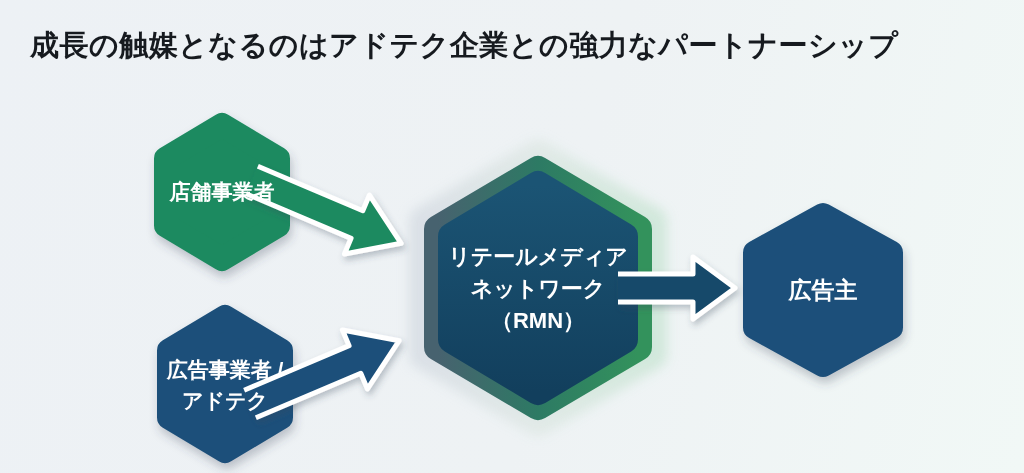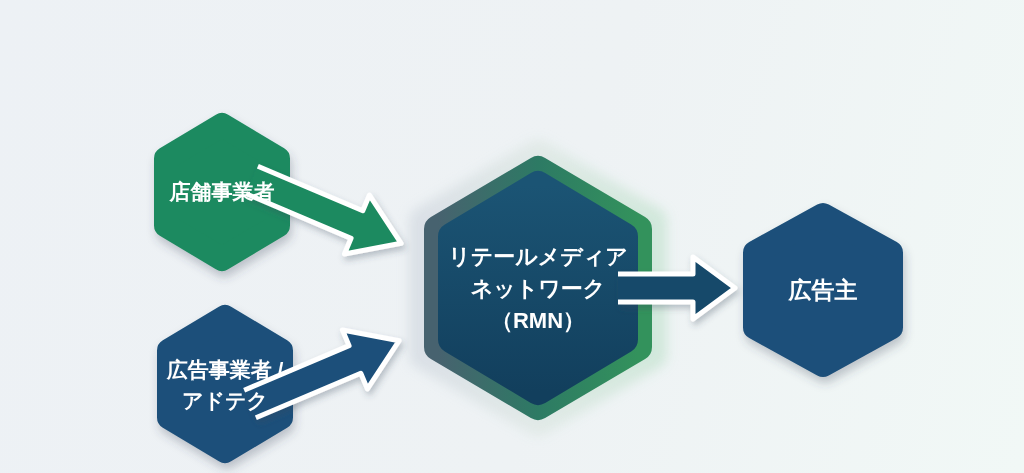--- a/index.html
+++ b/index.html
@@ -32,20 +32,21 @@
   }
   .lbl-small  { font-size: 21px; }
   .lbl-center { font-size: 22px; }
   .lbl-right  { font-size: 23px; }
 </style>
 </head>
 <body>
 
 <div class="slide">
 
+  <h1 class="slide-title">成長の触媒となるのはアドテク企業との強力なパートナーシップ</h1>
 
   <svg class="diagram" width="1024" height="473" viewBox="0 0 1024 473">
     <defs>
       <linearGradient id="ringGrad" x1="0" y1="0" x2="1" y2="0">
         <stop offset="0" stop-color="#47626f" style="stop-color:var(--ring_start,#47626f)"></stop>
         <stop offset="0.5" stop-color="#2d7a64" style="stop-color:var(--ring_mid,#2d7a64)"></stop>
         <stop offset="1" stop-color="#33925c" style="stop-color:var(--ring_end,#33925c)"></stop>
       </linearGradient>
       <linearGradient id="haloGrad" x1="0" y1="0" x2="1" y2="0">
         <stop offset="0" stop-color="#d9dfe5" style="stop-color:var(--halo_start,#d9dfe5)"></stop>

